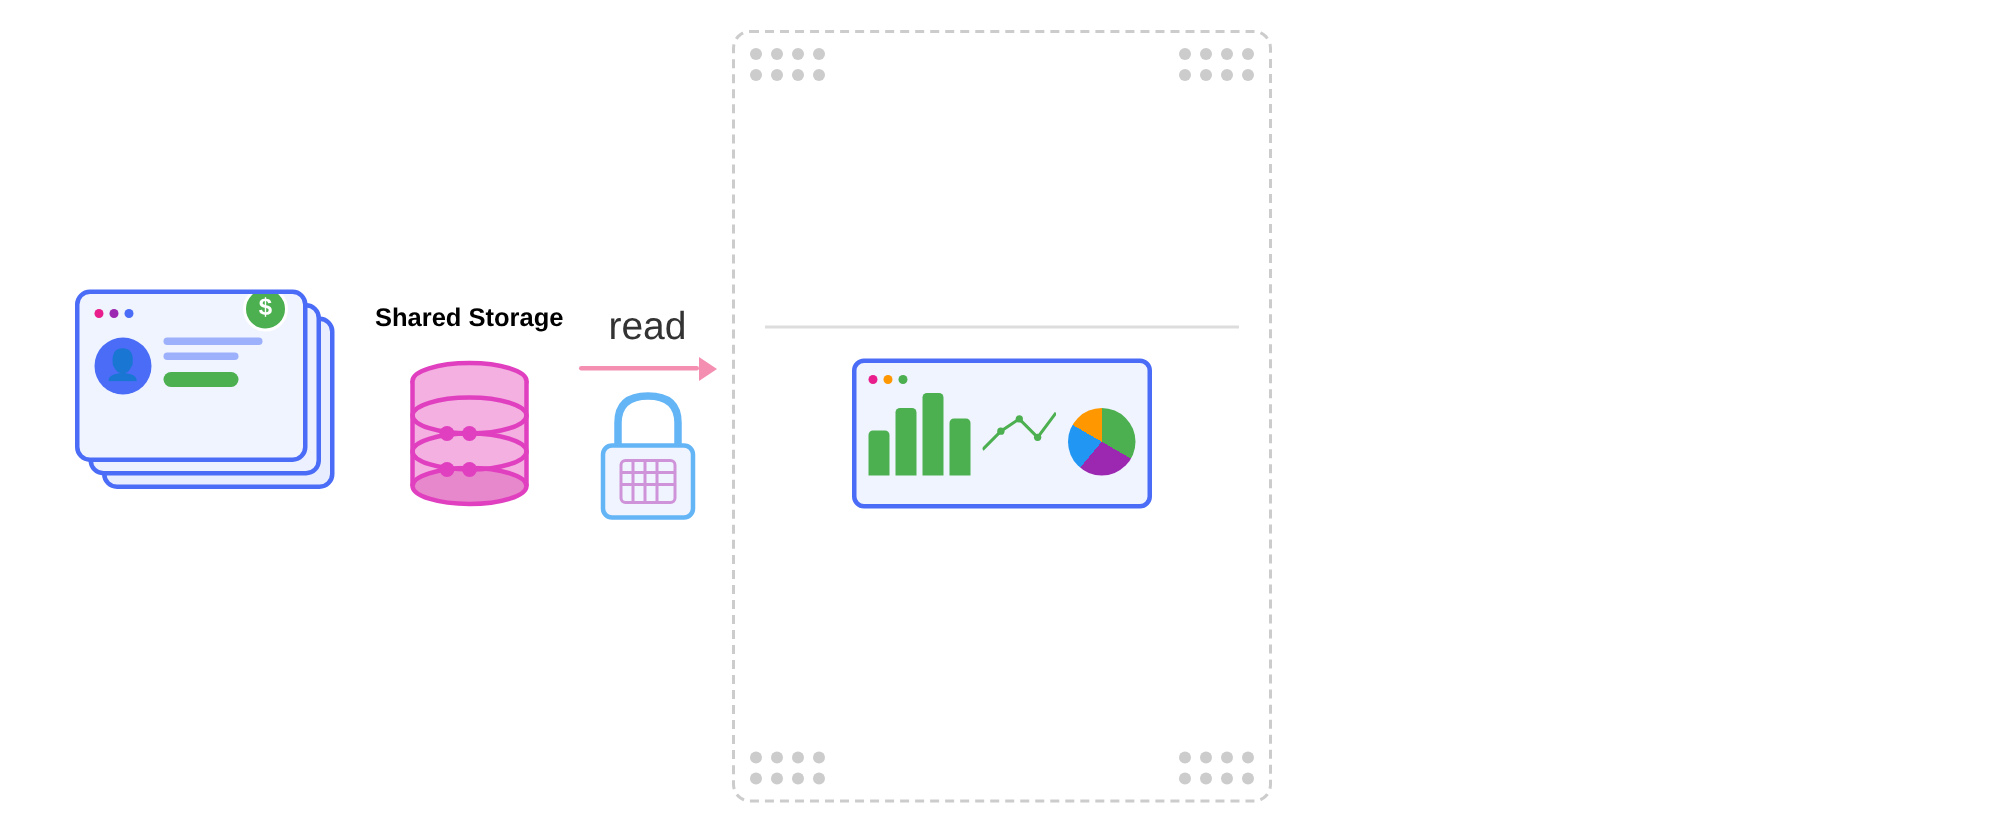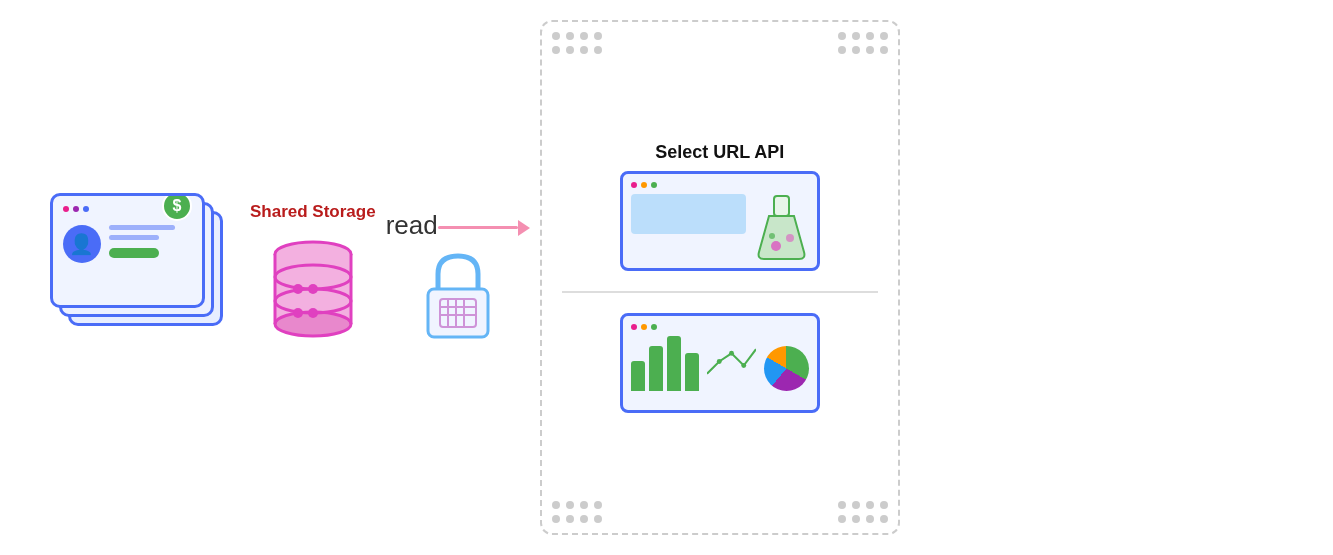--- a/index.html
+++ b/index.html
@@ -155,21 +155,21 @@
     }
 
     .flow-part {
       display: flex;
       flex-direction: column;
       align-items: center;
     }
 
     .arrow-write {
       display: flex;
-      flex-direction: row;
+      flex-direction: column;
       align-items: center;
       margin: 0 10px;
     }
 
     .arrow-label {
       font-size: 26px;
       font-weight: 400;
       color: #333;
       margin-bottom: 5px;
     }
@@ -226,21 +226,21 @@
     
     .database-container {
       display: flex;
       flex-direction: column;
       align-items: center;
     }
 
     .db-label {
       font-size: 17px;
       font-weight: 700;
-      color: #b91c1c;
+      color: #000000;
       margin-bottom: 12px;
     }
 
     .database-svg {
       width: 90px;
       height: 120px;
     }
 
     
     .lock-container {
@@ -507,43 +507,20 @@
       <div class="dot-g"></div>
         <div class="dot-g"></div>
         <div class="dot-g"></div>
         <div class="dot-g"></div>
       <div class="dot-g"></div>
         <div class="dot-g"></div>
         <div class="dot-g"></div>
         <div class="dot-g"></div>
     </div>
 
-    <div class="api-card">
-      <div class="api-title">Select URL API</div>
-      <div class="api-illustration">
-        <div class="api-dots">
-          <div class="api-dot" style="background:#e91e8c"></div>
-          <div class="api-dot" style="background:#ff9800"></div>
-          <div class="api-dot" style="background:#4caf50"></div>
-        </div>
-        <div class="select-url-content">
-          <div class="select-url-lines">
-            <div class="url-line-block"></div>
-          </div>
-
-          <svg width="55" height="68" viewBox="0 0 55 68">
-            <rect x="20" y="2" width="15" height="20" rx="3" fill="#e8f5e9" stroke="#4caf50" stroke-width="2"></rect>
-            <path d="M15,22 L5,58 Q3,65 10,65 L45,65 Q52,65 50,58 L40,22 Z" fill="#c8e6c9" stroke="#4caf50" stroke-width="2"></path>
-            <circle cx="22" cy="52" r="5" fill="#e040c0" opacity="0.7"></circle>
-            <circle cx="36" cy="44" r="4" fill="#e040c0" opacity="0.5"></circle>
-            <circle cx="18" cy="42" r="3" fill="#4caf50" opacity="0.7"></circle>
-          </svg>
-        </div>
-      </div>
-    </div>
 
     <div class="divider-line"></div>
 
     <div class="api-card">
       <div class="api-illustration">
         <div class="api-dots">
           <div class="api-dot" style="background:#e91e8c"></div>
           <div class="api-dot" style="background:#ff9800"></div>
           <div class="api-dot" style="background:#4caf50"></div>
         </div>

